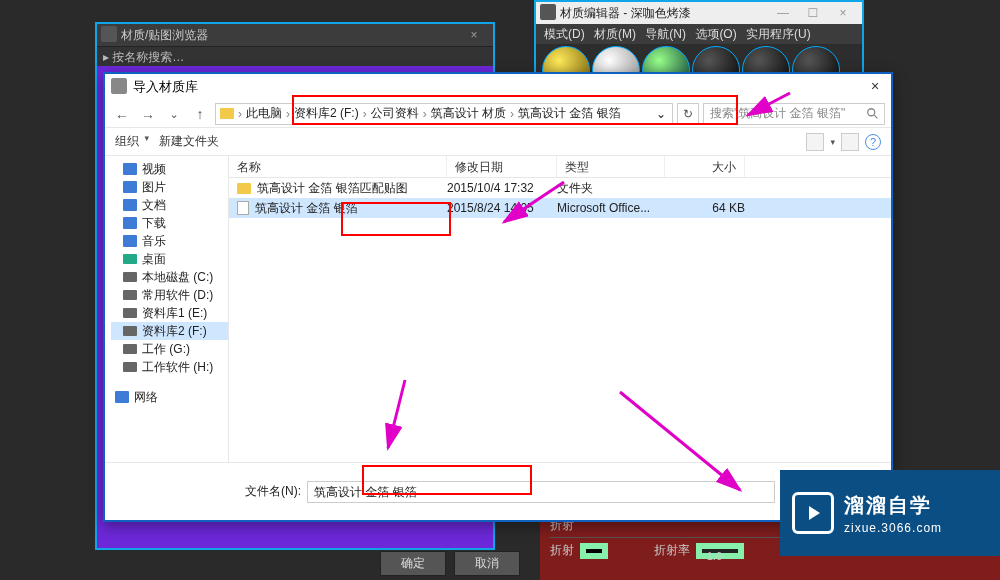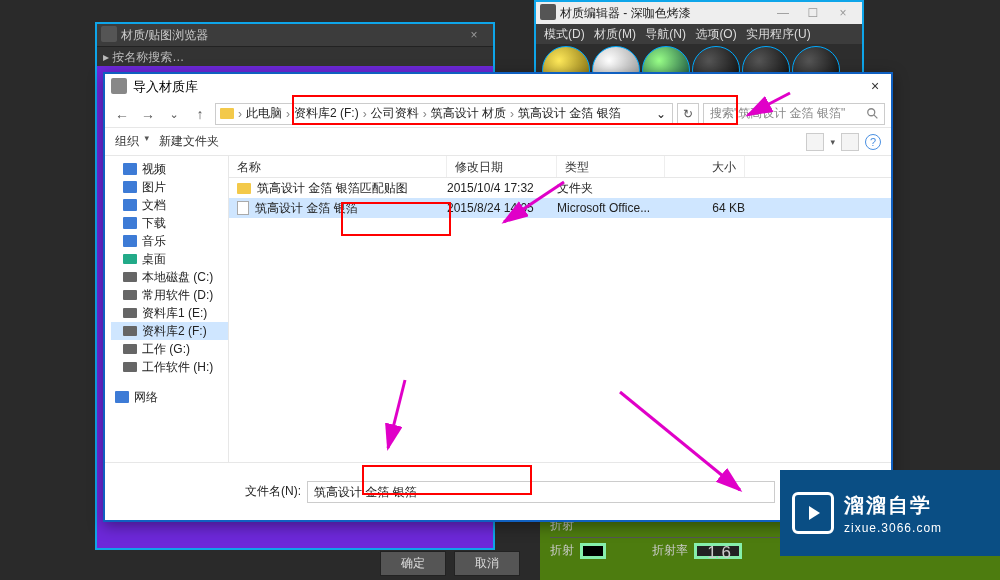--- a/index.html
+++ b/index.html
@@ -12,23 +12,23 @@
   .win-btns span { width: 30px; height: 22px; text-align: center; line-height: 22px; color: #999; }
   .dark-sub { height: 20px; font-size: 12px; color: #bbb; padding: 2px 6px; background: #333; border-top: 1px solid #222; }
   .mat-menu { height: 20px; line-height: 20px; color: #ddd; font-size: 12px; padding-left: 8px; background: #3c3c3c; }
   .mat-menu span { margin-right: 6px; }
   .slots { display: flex; gap: 2px; padding: 2px 6px; background: #2d2d2d; }
   .slot { width: 48px; height: 48px; border-radius: 50%; background: radial-gradient(circle at 35% 30%, #777, #111); border: 1px solid #0af; }
   .slot.yellow { background: radial-gradient(circle at 35% 30%, #ffe95a, #6b5500); }
   .slot.white { background: radial-gradient(circle at 35% 30%, #fff, #888); }
   .slot.green { background: radial-gradient(circle at 35% 30%, #9f8, #033); }
   .slot.dark  { background: radial-gradient(circle at 35% 30%, #555, #000); }
-  .bottom-panel { position: absolute; bottom: 0; left: 540px; right: 0; height: 70px; background: #4d7c0f; border-top: 1px solid #111; padding: 6px 10px; color: #ccc; font-size: 12px; }
+  .bottom-panel { position: absolute; bottom: 0; left: 540px; right: 0; height: 70px; background: #7f1d1d; border-top: 1px solid #111; padding: 6px 10px; color: #ccc; font-size: 12px; }
   .bottom-panel .sec { display: flex; align-items: center; gap: 6px; margin-top: 4px; }
-  .spinner { display: inline-block; width: 48px; height: 16px; background: #222; border: 3px solid #86efac; color: #ccc; text-align: right; padding-right: 8px; line-height: 14px; font-size: 17px; }
+  .spinner { display: inline-block; width: 48px; height: 16px; background: #222; border: 6px solid #86efac; color: #ccc; text-align: right; padding-right: 16px; line-height: 14px; font-size: 11px; }
   .gray-btn { background: #555; border: 1px solid #222; color: #ddd; padding: 3px 20px; font-size: 12px; }
   .ok-cancel { position: absolute; bottom: 4px; left: 380px; display: flex; gap: 8px; }
   
   .filedlg { position: absolute; left: 103px; top: 72px; width: 790px; height: 450px; background: #fff; border: 2px solid #1060c0; box-shadow: 0 4px 14px rgba(0,0,0,.4); }
   .fd-title { height: 26px; line-height: 26px; font-size: 13px; padding-left: 28px; position: relative; }
   .fd-title .ticon { position: absolute; left: 6px; top: 4px; width: 16px; height: 16px; background: #888; border-radius: 2px; }
   .fd-close { position: absolute; right: 6px; top: 2px; width: 20px; height: 20px; text-align: center; line-height: 20px; font-size: 14px; color: #333; }
   .fd-nav { height: 28px; display: flex; align-items: center; padding: 0 6px; gap: 4px; border-bottom: 1px solid #e7e7e7; }
   .nav-arrow { width: 22px; height: 22px; border-radius: 3px; color: #555; text-align: center; line-height: 22px; font-size: 14px; }
   .bc { flex: 1; height: 22px; border: 1px solid #ccc; background: #fff; display: flex; align-items: center; font-size: 12px; padding-left: 4px; color: #222; }

